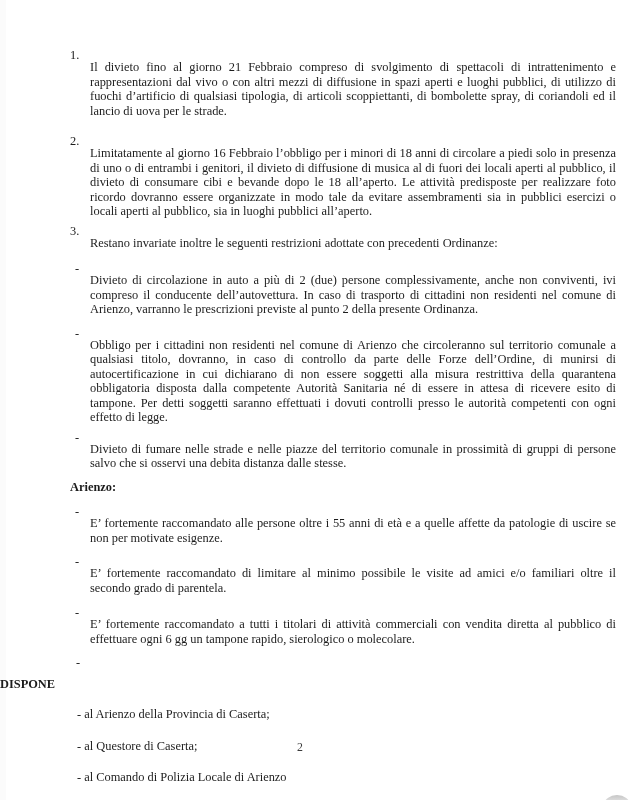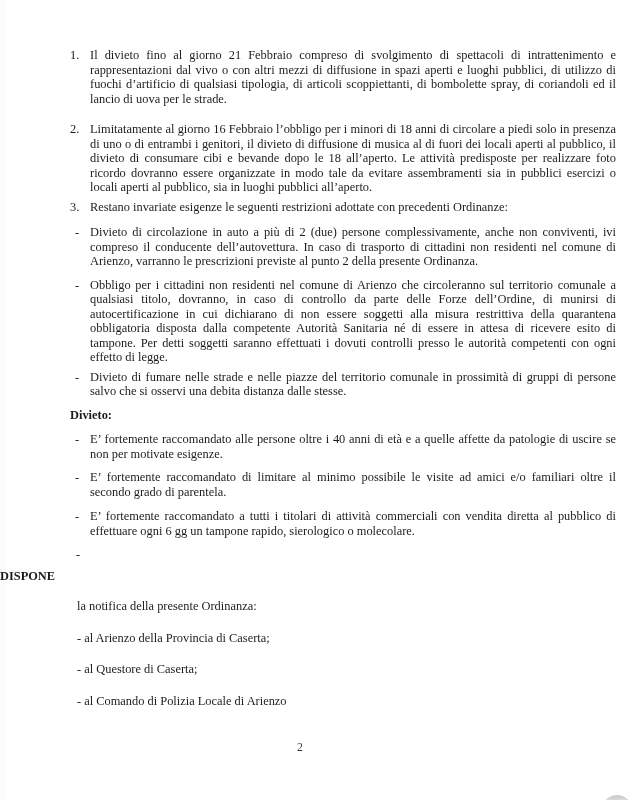--- a/index.html
+++ b/index.html
@@ -5,21 +5,21 @@
   html,body{margin:0;padding:0;background:#ffffff;}
   .page{
     position:relative;width:634px;height:800px;background:#ffffff;overflow:hidden;
     font-family:"Liberation Serif", serif;font-size:12.4px;line-height:14.5px;color:#1c1c1c;
   }
   .edge-strip{position:absolute;left:0;top:0;width:6px;height:100%;background:#fbfbfb;}
   .content{position:absolute;left:70px;right:18px;top:48px;}
   .li{display:flex;}
   .li .marker{flex:0 0 20px;}
   .li.dash .marker{padding-left:5px;box-sizing:border-box;}
-  .li .li-text{flex:1;text-align:justify;}
+  .li .li-text{flex:1;text-align:justify;margin-top:12px;}
   b{font-weight:normal;}
   #numbered-list .li:nth-child(1){margin-bottom:16px;}
   #numbered-list .li:nth-child(2){margin-bottom:5px;}
   #numbered-list .li:nth-child(3){margin-bottom:11px;}
   #restrictions-list .li:nth-child(1){margin-bottom:9px;}
   #restrictions-list .li:nth-child(2){margin-bottom:5px;}
   #restrictions-list .li:nth-child(3){margin-bottom:9px;}
   #recommendations-list .li:nth-child(1){margin-bottom:9px;}
   #recommendations-list .li:nth-child(2){margin-bottom:10px;}
   #recommendations-list .li:nth-child(3){margin-bottom:9px;}
@@ -50,55 +50,54 @@
         <div class="li">
           <span class="marker">1.</span>
           <span class="li-text">Il divieto fino al giorno 21 Febbraio compreso di svolgimento di spettacoli di intrattenimento e rappresentazioni dal vivo o con altri mezzi di diffusione in spazi aperti e luoghi pubblici,  di utilizzo di fuochi d’artificio di qualsiasi tipologia, di articoli scoppiettanti, di bombolette spray, di coriandoli ed il lancio di uova per le strade.</span>
         </div>
         <div class="li">
           <span class="marker">2.</span>
           <span class="li-text">Limitatamente al giorno 16 Febbraio l’obbligo per i minori di 18 anni di circolare a piedi solo in presenza di uno o di entrambi i genitori, il divieto di diffusione di musica al di fuori dei locali aperti al pubblico, il divieto di consumare cibi e bevande dopo le 18 all’aperto. Le attività predisposte per realizzare foto ricordo dovranno essere organizzate in modo tale da evitare assembramenti sia in pubblici esercizi o locali aperti al pubblico, sia in luoghi pubblici all’aperto.</span>
         </div>
         <div class="li">
           <span class="marker">3.</span>
-          <span class="li-text">Restano invariate esigenze le seguenti restrizioni adottate con precedenti Ordinanze:</span>
+          <span class="li-text">Restano invariate inoltre le seguenti restrizioni adottate con precedenti Ordinanze:</span>
         </div>
       </div>
     <div id="restrictions-list">
         <div class="li dash">
           <span class="marker">-</span>
           <span class="li-text">Divieto di circolazione in auto a più di 2 (due) persone complessivamente, anche non conviventi, ivi compreso il conducente dell’autovettura. In caso di trasporto di cittadini non residenti nel comune di Arienzo, varranno le prescrizioni previste al punto 2 della presente Ordinanza.</span>
         </div>
         <div class="li dash">
           <span class="marker">-</span>
           <span class="li-text">Obbligo per i cittadini non residenti nel comune di Arienzo che circoleranno sul territorio comunale a qualsiasi titolo, <b>dovranno</b>, in caso di controllo da parte delle Forze dell’Ordine, <b>di munirsi di autocertificazione in cui dichiarano di non essere soggetti alla misura restrittiva della quarantena obbligatoria disposta dalla competente Autorità Sanitaria né di essere in attesa di ricevere esito di tampone.</b> Per detti soggetti saranno effettuati i dovuti controlli presso le autorità competenti con ogni effetto di legge.</span>
         </div>
         <div class="li dash">
           <span class="marker">-</span>
           <span class="li-text">Divieto di fumare nelle strade e nelle piazze del territorio comunale in prossimità di gruppi di persone salvo che si osservi una debita distanza dalle stesse.</span>
         </div>
       </div>
-    <p class="inoltre">Divieto:</p>
+    <p class="inoltre">Arienzo:</p>
     <div id="recommendations-list">
         <div class="li dash">
           <span class="marker">-</span>
-          <span class="li-text">E’ fortemente raccomandato alle persone oltre i 40 anni di età e a quelle affette da patologie di uscire se non per motivate esigenze.</span>
+          <span class="li-text">E’ fortemente raccomandato alle persone oltre i 55 anni di età e a quelle affette da patologie di uscire se non per motivate esigenze.</span>
         </div>
         <div class="li dash">
           <span class="marker">-</span>
           <span class="li-text">E’ fortemente raccomandato di limitare al minimo possibile le visite ad amici e/o familiari oltre il secondo grado di parentela.</span>
         </div>
         <div class="li dash">
           <span class="marker">-</span>
           <span class="li-text">E’ fortemente raccomandato a tutti i titolari di attività commerciali con vendita diretta al pubblico di effettuare ogni 6 gg un tampone rapido, sierologico o molecolare.</span>
         </div>
       </div>
     <p class="lone-dash">-</p>
     <p class="dispone">DISPONE</p>
-    <p class="notifica">la notifica della presente Ordinanza:</p>
     <div id="recipients-list">
         <p>- al Arienzo della Provincia di Caserta;</p>
         <p>- al Questore di Caserta;</p>
         <p>- al Comando di Polizia Locale di Arienzo</p>
       </div>
   </div>
 
   <div class="page-number">2</div>
   <div class="bottom-artifact"></div>
 </div>

